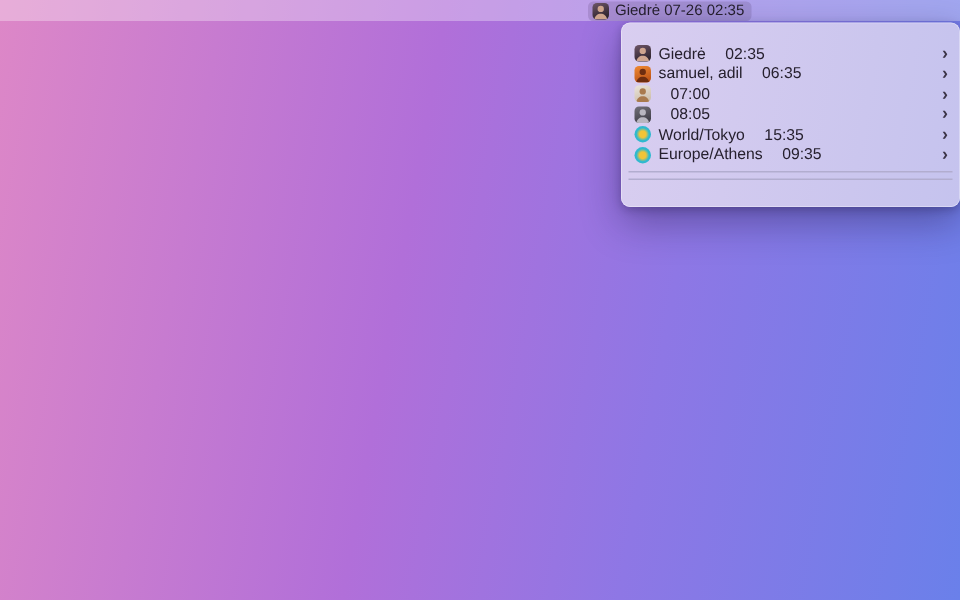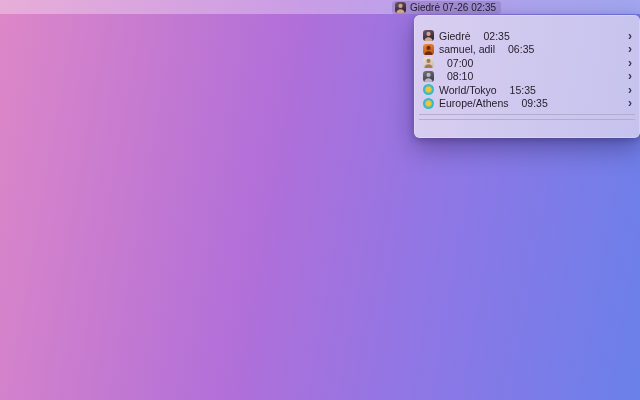--- a/index.html
+++ b/index.html
@@ -148,21 +148,21 @@
     <span class="chevron">›</span>
   </div>
 
   <div class="item">
     <span class="icon av-per">
       <svg width="11" height="11" viewBox="0 0 12 12">
           <circle cx="6" cy="4.3" r="2.3"></circle>
           <path d="M1.4 12c.4-2.8 2.3-4.1 4.6-4.1s4.2 1.3 4.6 4.1z"></path>
         </svg>
     </span>
-    <span class="time">08:10</span>
+    <span class="time">08:05</span>
     <span class="chevron">›</span>
   </div>
 
   <div class="item">
     <span class="icon tz"></span>
     <span class="name">World/Tokyo</span>
     <span class="time">15:35</span>
     <span class="chevron">›</span>
   </div>
 

